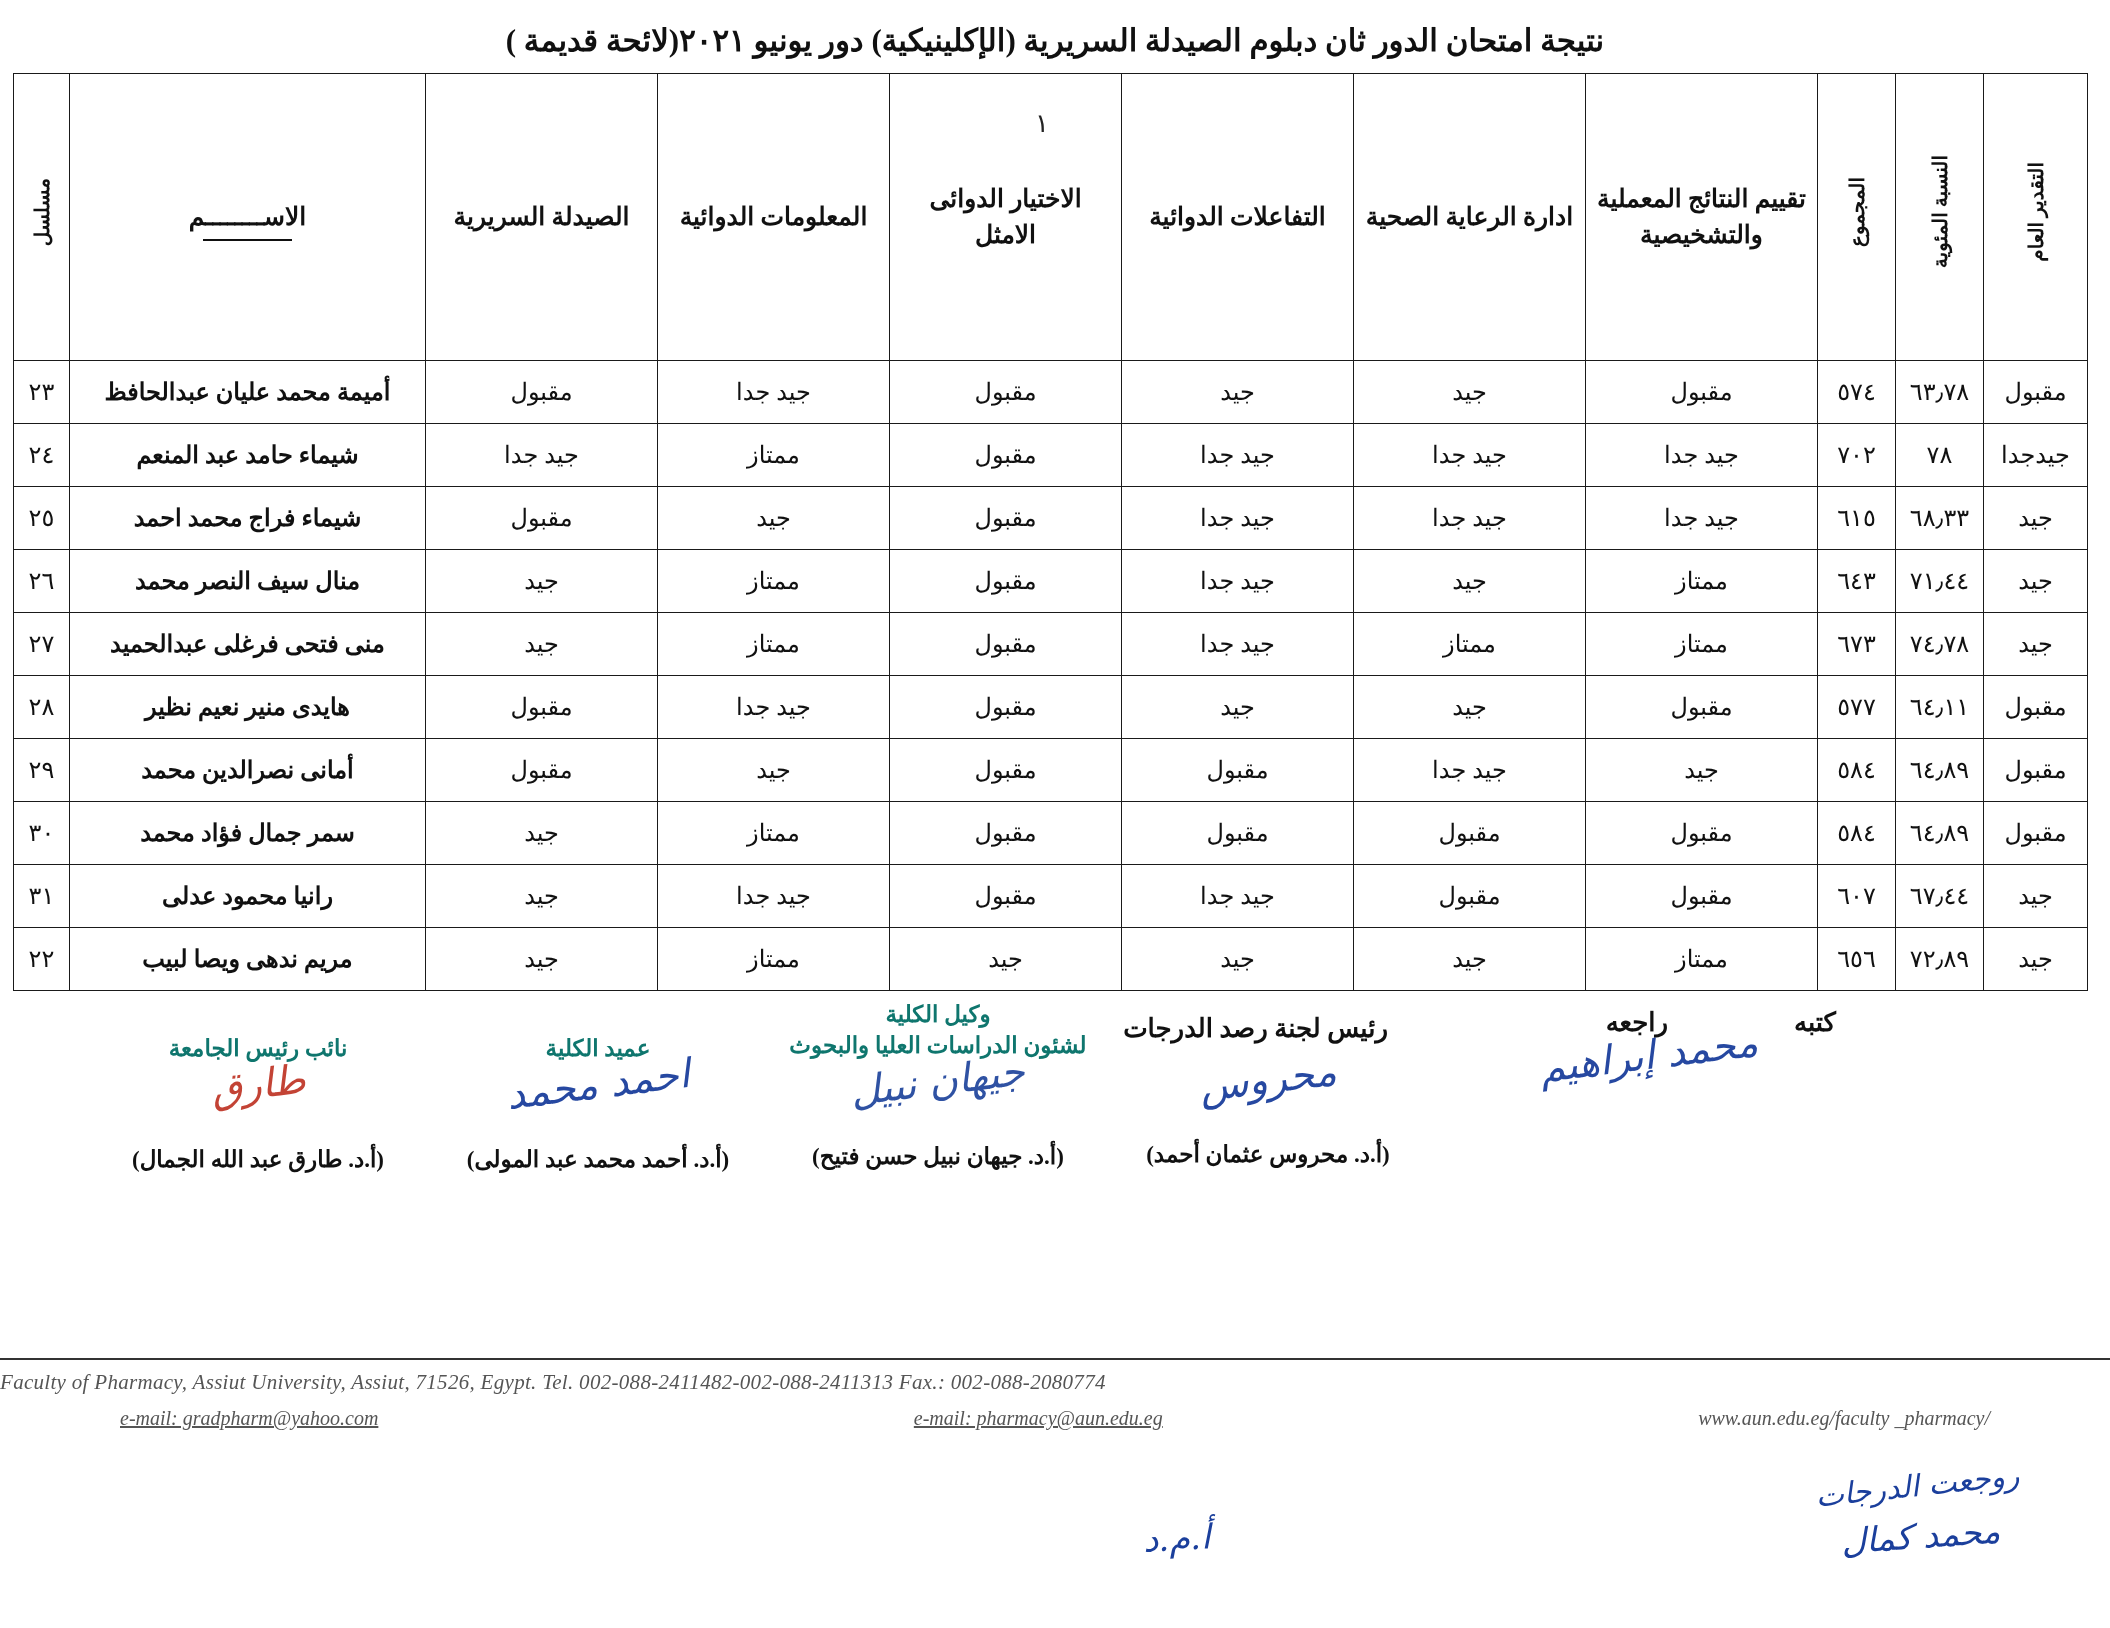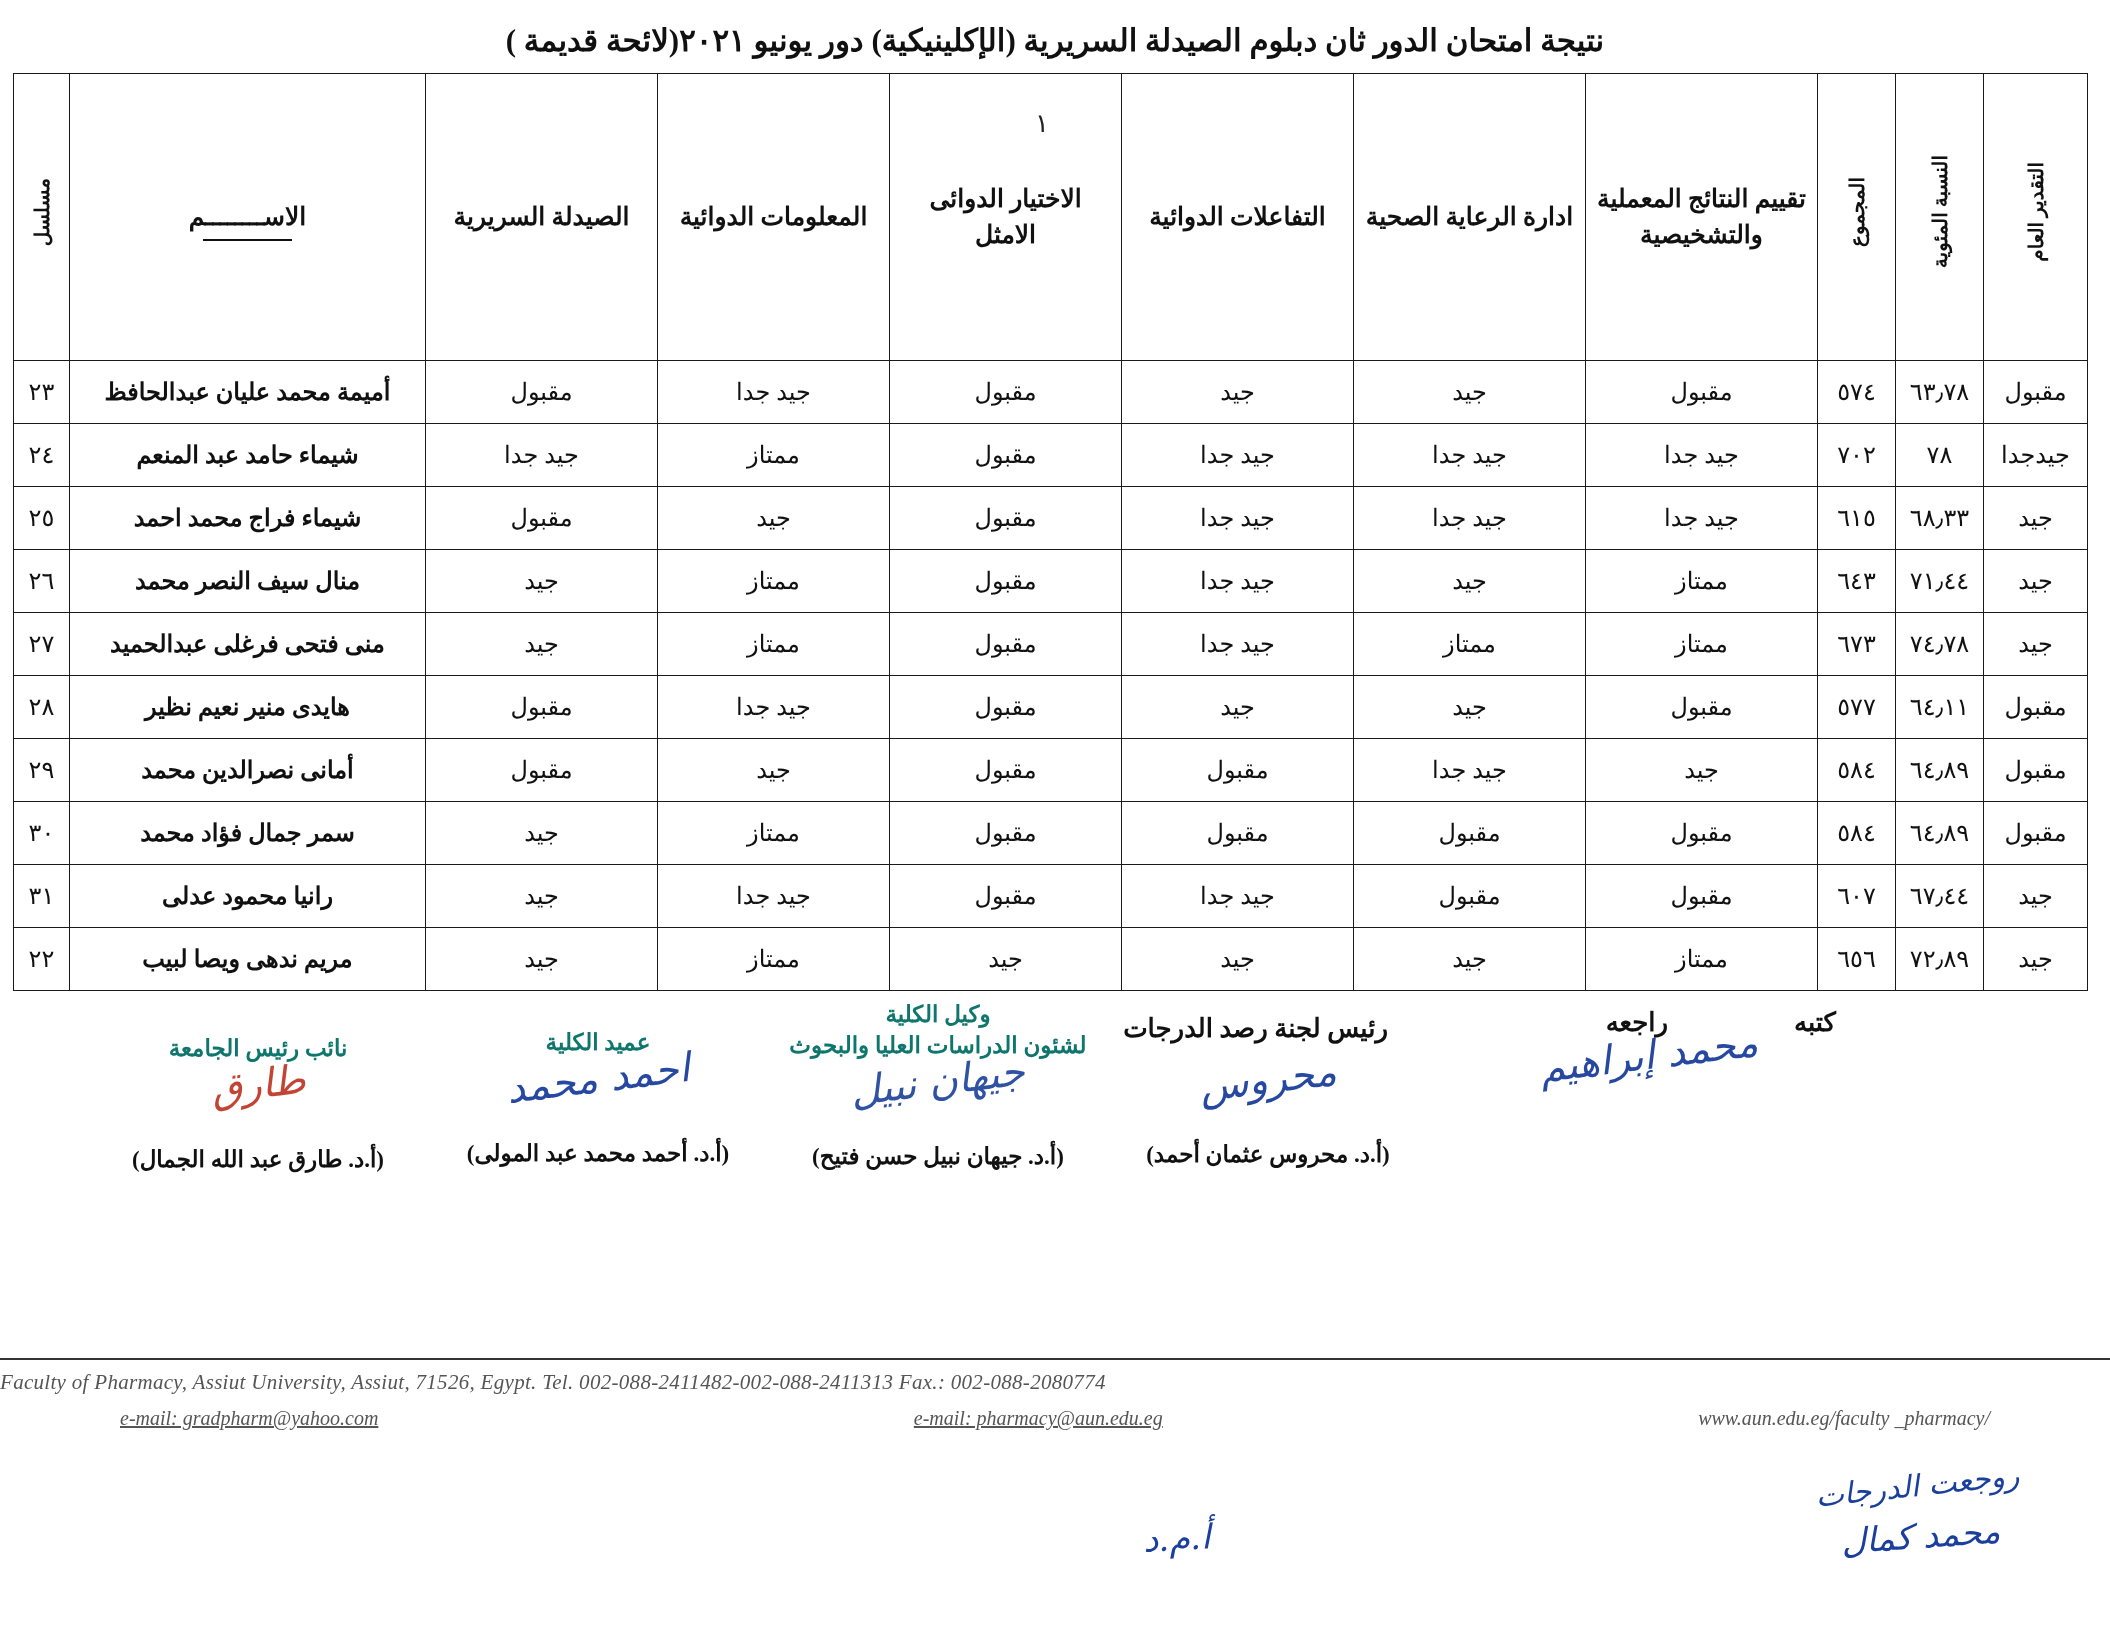--- a/index.html
+++ b/index.html
@@ -402,21 +402,21 @@
 
     <div class="sign-block" style="right:1000px; top:-8px;">
       <div class="sign-title" style="white-space:pre-line;">وكيل الكلية
 لشئون الدراسات العليا  والبحوث</div>
       <div class="sign-scribble">
         <span class="scribble ink-blue2">جيهان نبيل</span>
       </div>
       <div class="sign-name">(أ.د. جيهان نبيل حسن فتيح)</div>
     </div>
 
-    <div class="sign-block" style="right:1340px; top:20px;">
+    <div class="sign-block" style="right:1340px; top:26px;">
       <div class="sign-title">عميد الكلية</div>
       <div class="sign-scribble">
         <span class="scribble ink-blue">احمد محمد</span>
       </div>
       <div class="sign-name">(أ.د. أحمد محمد عبد المولى)</div>
     </div>
 
     <div class="sign-block" style="right:1680px; top:26px;">
       <div class="sign-title">نائب رئيس الجامعة</div>
       <div class="sign-scribble">

